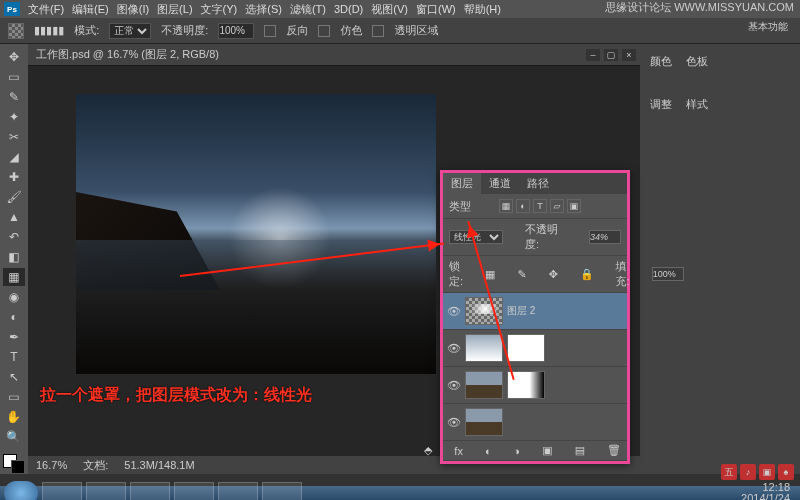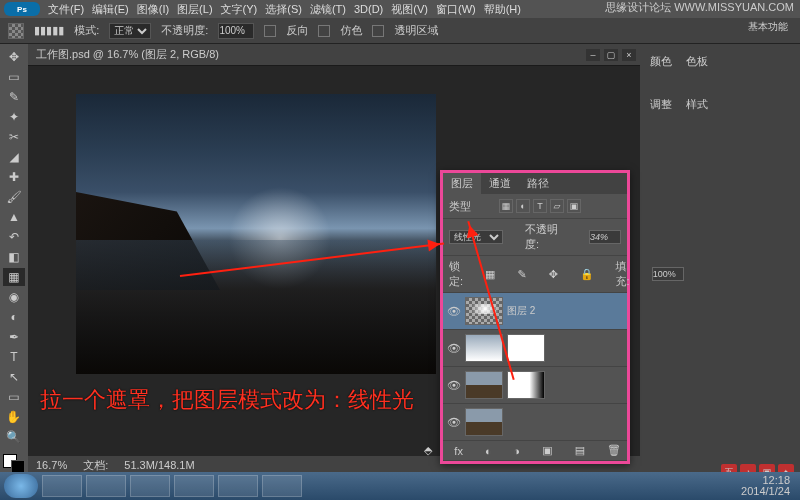--- a/index.html
+++ b/index.html
@@ -1,19 +1,19 @@
 <!DOCTYPE html>
 <html><head>
 <meta charset="utf-8">
 <style>
 *{margin:0;padding:0;box-sizing:border-box;font-family:"Microsoft YaHei",sans-serif;font-size:11px;color:#ccc}
 body{background:#323232;width:800px;height:500px;overflow:hidden;position:relative}
 .menubar{background:#535353;height:18px;display:flex;align-items:center;padding:0 4px;gap:8px}
 .menubar span{color:#ddd;font-size:11px}
-.ps-logo{width:36px;height:14px;background:#0a6ea8;border-radius:6px;display:flex;align-items:center;justify-content:center;color:#fff;font-size:8px;font-weight:bold}
+.ps-logo{width:16px;height:14px;background:#0a6ea8;border-radius:0;display:flex;align-items:center;justify-content:center;color:#fff;font-size:8px;font-weight:bold}
 .optbar{background:#424242;height:26px;display:flex;align-items:center;padding:0 8px;gap:10px;border-bottom:1px solid #222}
 .optbar .swatch{width:16px;height:16px;background:repeating-conic-gradient(#888 0 90deg,#555 0 180deg);background-size:6px 6px;border:1px solid #666}
 .optbar select,.optbar input{background:#2a2a2a;border:1px solid #555;color:#ccc;font-size:10px;height:16px}
 .chk{width:12px;height:12px;border:1px solid #777;display:inline-block}
 .tabbar{position:absolute;right:4px;top:18px;background:#424242;padding:2px 8px;font-size:10px}
 .main{display:flex;height:430px}
 .toolbar{width:28px;background:#535353;display:flex;flex-direction:column;align-items:center;padding-top:4px;gap:2px}
 .tool{width:22px;height:20px;display:flex;align-items:center;justify-content:center;color:#ccc;font-size:12px}
 .tool.active{background:#2a2a2a}
 .swatches{margin-top:6px;position:relative;width:22px;height:22px}
@@ -43,30 +43,30 @@
 .layer.sel{background:#5a7a9a}
 .layer .eye{width:14px;font-size:11px}
 .layer .thumb{width:38px;height:28px;border:1px solid #666;background:#888}
 .layer .mask{width:38px;height:28px;border:1px solid #666;background:#fff}
 .layer .name{font-size:10px}
 .thumb.t1{background:repeating-conic-gradient(#aaa 0 90deg,#666 0 180deg);background-size:6px 6px;position:relative}
 .thumb.t1::after{content:"";position:absolute;inset:6px 4px 10px 6px;background:radial-gradient(circle,#fff,transparent)}
 .thumb.t2{background:linear-gradient(#99aabb,#fff)}
 .mask.m2{background:linear-gradient(90deg,#fff 60%,#000)}
 .thumb.t3,.thumb.t4{background:linear-gradient(#8a9aaa 0 50%,#4a3a28 50%)}
-.annot{position:absolute;left:40px;top:385px;color:#ff3020;font-size:22px;font-weight:normal;text-shadow:0 0 2px #000}
+.annot{position:absolute;left:40px;top:385px;color:#ff3020;font-size:16px;font-weight:bold;text-shadow:0 0 2px #000}
 .arrow{position:absolute;background:#ff2010}
 .a1{left:180px;top:275px;width:266px;height:2px;transform:rotate(-7deg);transform-origin:left}
 .a1::after{content:"";position:absolute;right:-2px;top:-5px;border:6px solid transparent;border-left:12px solid #ff2010}
 .a2{left:490px;top:218px;width:2px;height:165px;transform:rotate(-16deg)}
 .a2::before{content:"";position:absolute;top:-2px;left:-5px;border:6px solid transparent;border-bottom:12px solid #ff2010}
 .watermark{position:absolute;right:6px;top:0;font-size:11px;color:#888}
 .tray{position:absolute;right:6px;bottom:20px;display:flex;gap:3px}
 .tray span{width:16px;height:16px;background:#c03030;border-radius:2px;font-size:9px;text-align:center;line-height:16px}
-.taskbar{position:absolute;bottom:0;left:0;right:0;height:28px;background:linear-gradient(#4a6a8a,#2a4a6a);display:flex;align-items:center;padding:0 4px;gap:4px}
+.taskbar{position:absolute;bottom:0;left:0;right:0;height:14px;background:linear-gradient(#4a6a8a,#2a4a6a);display:flex;align-items:center;padding:0 4px;gap:4px}
 .start{width:34px;height:24px;background:radial-gradient(circle,#7ab8e8,#3a6a9a);border-radius:14px}
 .tbtn{width:40px;height:22px;background:rgba(255,255,255,.1);border:1px solid rgba(255,255,255,.2)}
 .clock{margin-left:auto;text-align:right;font-size:9px;color:#fff;padding-right:6px;line-height:11px}
 </style>
 </head>
 <body>
 
 <div class="watermark"><span>思缘设计论坛</span> <span>WWW.MISSYUAN.COM</span></div>
 
 <div class="menubar">

